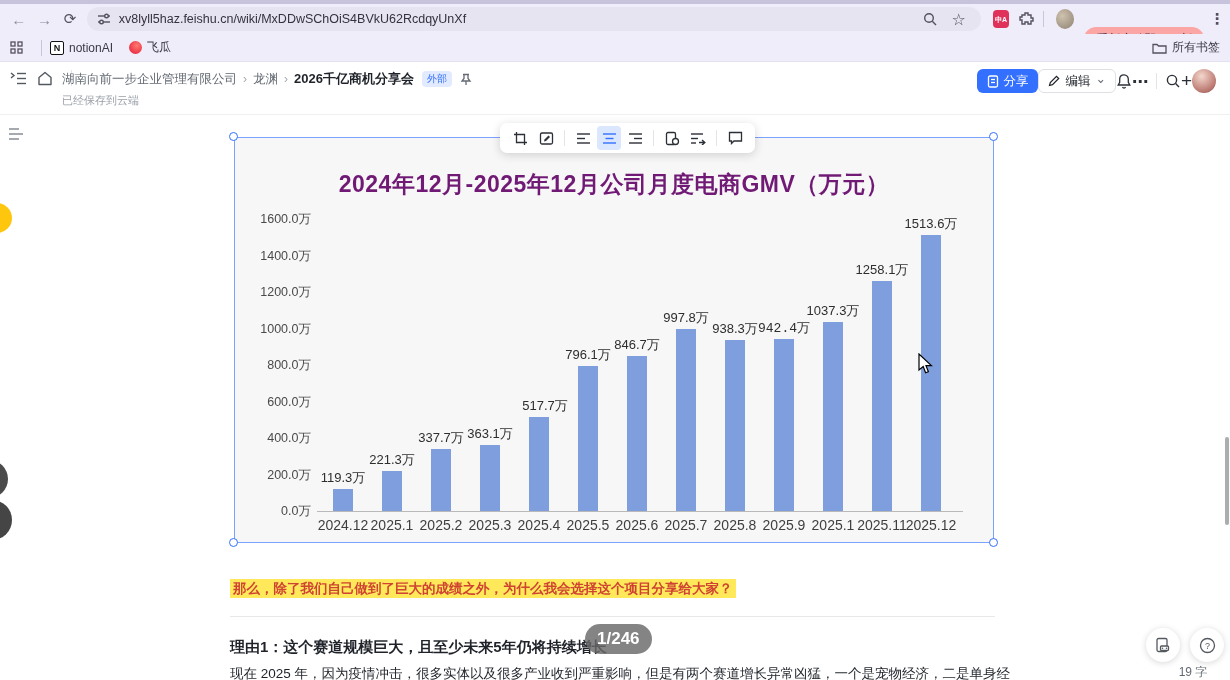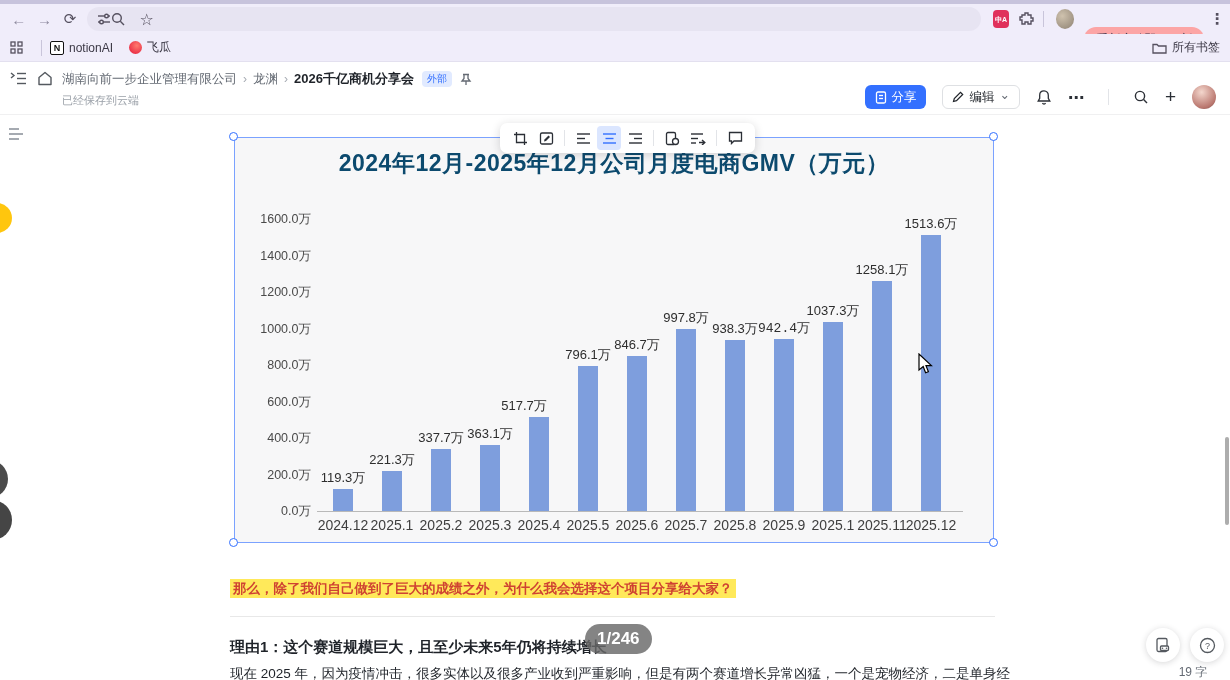--- a/index.html
+++ b/index.html
@@ -33,21 +33,21 @@
   .crumb-sep { color:#a6abb3; margin:0 6px; font-size:12px; }
   .badge-ext { background:#e1eaff; color:#3370ff; font-size:10px; border-radius:4px; padding:1px 5px; margin-left:8px; }
   .save-status { position:absolute; left:62px; top:31px; font-size:11px; color:#9aa0a8;text-align:center; }
   .btn-share { height:24px; border-radius:6px; background:#3370ff; color:#fff; font-size:12.5px; display:flex; align-items:center; gap:4px; padding:0 10px; border:none; }
   .btn-edit { height:24px; border-radius:6px; background:#fff; border:1px solid #dee0e3; color:#1f2329; font-size:12.5px; display:flex; align-items:center; gap:5px; padding:0 9px; }
   .fs-avatar { width:24px; height:24px; border-radius:50%; background:radial-gradient(circle at 40% 30%, #f4d7cd, #b9766e 70%, #6e4340); }
 
   
   .image-block { position:absolute; left:234px; top:137px; width:760px; height:406px; background:#f7f7f8; border:1.5px solid #7ba2ff; }
   .handle { position:absolute; width:9px; height:9px; border-radius:50%; background:#fff; border:1.5px solid #3370ff; }
-  .chart-title { position:absolute; left:0; top:10px; width:100%; text-align:center; font-size:23px; font-weight:bold; color:#0c4a6e; letter-spacing:0.5px; }
+  .chart-title { position:absolute; left:0; top:31px; width:100%; text-align:center; font-size:23px; font-weight:bold; color:#701a75; letter-spacing:0.5px; }
   .ytick { position:absolute; left:4px; width:72px; text-align:right; font-size:12.5px; color:#4a4a4a; }
   .bar { position:absolute; }
   .vlabel { position:absolute; width:90px; text-align:center; font-size:13px; color:#2e2e2e; }
   .xlabel { position:absolute; width:52px; text-align:center; font-size:14px; color:#3f3f3f; }
   .baseline { position:absolute; left:82px; top:373px; width:646px; height:1px; background:#b9b9b9; }
 
   .float-toolbar { position:absolute; left:500px; top:123px; height:30px; background:#fff; border-radius:7px; box-shadow:0 2px 10px rgba(31,35,41,.18); display:flex; align-items:center; padding:0 8px; gap:2px; }
   .ft-icon { width:24px; height:24px; display:flex; align-items:center; justify-content:center; border-radius:4px; }
   .ft-icon.active { background:#dbe6ff; }
   .ft-div { width:1px; height:16px; background:#e2e4e8; margin:0 4px; }
@@ -79,20 +79,21 @@
     <span>
       <svg width="14" height="14" viewBox="0 0 14 14">
           <g stroke="#55505f" stroke-width="1.4" fill="none">
             <line x1="1" y1="4" x2="13" y2="4"></line>
             <circle cx="9.5" cy="4" r="1.8" fill="#f0edfa"></circle>
             <line x1="1" y1="10" x2="13" y2="10"></line>
             <circle cx="4.5" cy="10" r="1.8" fill="#f0edfa"></circle>
           </g>
         </svg>
     </span>
+    <span class="url-text">xv8lyll5haz.feishu.cn/wiki/MxDDwSChOiS4BVkU62RcdqyUnXf</span>
     <span class="pill-icon">
       <svg width="15" height="15" viewBox="0 0 15 15">
           <circle cx="6" cy="6" r="4.3" fill="none" stroke="#55505f" stroke-width="1.4"></circle>
           <line x1="9.3" y1="9.3" x2="13" y2="13" stroke="#55505f" stroke-width="1.4"></line>
         </svg>
     </span>
     <span class="pill-icon" style="font-size:16px;">☆</span>
   </div>
   <span class="ext-cn">中A</span>
   <span style="margin-left:10px;">
@@ -165,21 +166,21 @@
       <svg width="12" height="13" viewBox="0 0 12 13">
           <g stroke="#646a73" stroke-width="1.3" fill="none">
             <path d="M3 1.5h6M4 1.5v4L2 8h8L8 5.5v-4"></path>
             <line x1="6" y1="8" x2="6" y2="12"></line>
           </g>
         </svg>
     </span>
   </div>
   <div class="save-status">已经保存到云端</div>
 
-  <div class="row" style="position:absolute; right:14px; top:7px; gap:16px;margin-top:16px;">
+  <div class="row" style="position:absolute; right:14px; top:7px; gap:0;">
     <button class="btn-share">
       <svg width="12" height="13" viewBox="0 0 12 13">
           <rect x="1.5" y="1" width="9" height="11" rx="1.5" fill="none" stroke="#fff" stroke-width="1.3"></rect>
           <line x1="4" y1="4.5" x2="8" y2="4.5" stroke="#fff" stroke-width="1.3"></line>
           <line x1="4" y1="7.5" x2="8" y2="7.5" stroke="#fff" stroke-width="1.3"></line>
         </svg>
       <span>分享</span>
     </button>
     <button class="btn-edit">
       <svg width="12" height="12" viewBox="0 0 12 12">
@@ -235,21 +236,21 @@
       <div class="bar" style="left: 147px; top: 332.613px; width: 20px; height: 40.3873px; background: rgb(126, 158, 221);"></div>
       <div class="vlabel" style="left: 112px; top: 312.613px;">221.3万</div>
       <div class="xlabel" style="left: 131px; top: 379px;">2025.1</div>
       <div class="bar" style="left: 196px; top: 311.37px; width: 20px; height: 61.6302px; background: rgb(126, 158, 221);"></div>
       <div class="vlabel" style="left: 161px; top: 291.37px;">337.7万</div>
       <div class="xlabel" style="left: 180px; top: 379px;">2025.2</div>
       <div class="bar" style="left: 245px; top: 306.734px; width: 20px; height: 66.2657px; background: rgb(126, 158, 221);"></div>
       <div class="vlabel" style="left: 210px; top: 286.734px;">363.1万</div>
       <div class="xlabel" style="left: 229px; top: 379px;">2025.3</div>
       <div class="bar" style="left: 294px; top: 278.52px; width: 20px; height: 94.4803px; background: rgb(126, 158, 221);"></div>
-      <div class="vlabel" style="left: 244px; top: 258.52px;">517.7万</div>
+      <div class="vlabel" style="left: 265px; top: 258.52px;">517.7万</div>
       <div class="xlabel" style="left: 278px; top: 379px;">2025.4</div>
       <div class="bar" style="left: 343px; top: 227.712px; width: 20px; height: 145.288px; background: rgb(126, 158, 221);"></div>
       <div class="vlabel" style="left: 308px; top: 207.712px;">796.1万</div>
       <div class="xlabel" style="left: 327px; top: 379px;">2025.5</div>
       <div class="bar" style="left: 392px; top: 218.477px; width: 20px; height: 154.523px; background: rgb(126, 158, 221);"></div>
       <div class="vlabel" style="left: 357px; top: 198.477px;">846.7万</div>
       <div class="xlabel" style="left: 376px; top: 379px;">2025.6</div>
       <div class="bar" style="left: 441px; top: 190.901px; width: 20px; height: 182.099px; background: rgb(126, 158, 221);"></div>
       <div class="vlabel" style="left: 406px; top: 170.901px;">997.8万</div>
       <div class="xlabel" style="left: 425px; top: 379px;">2025.7</div>

